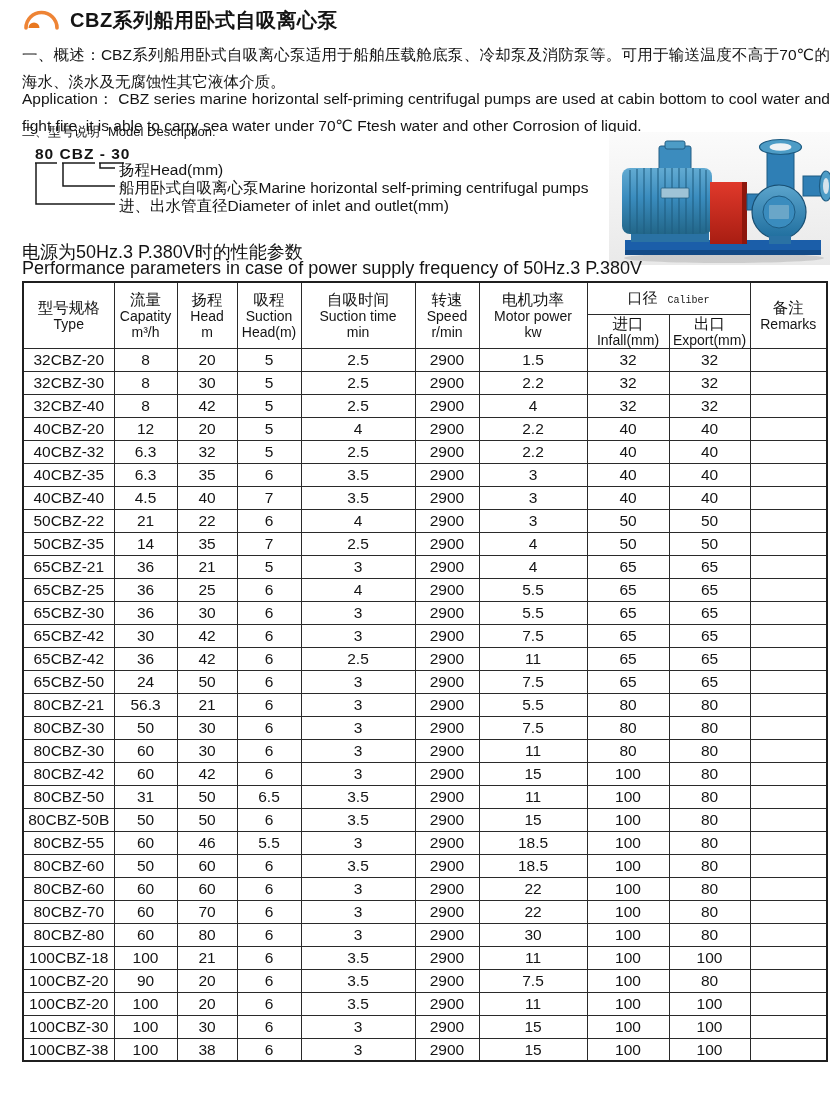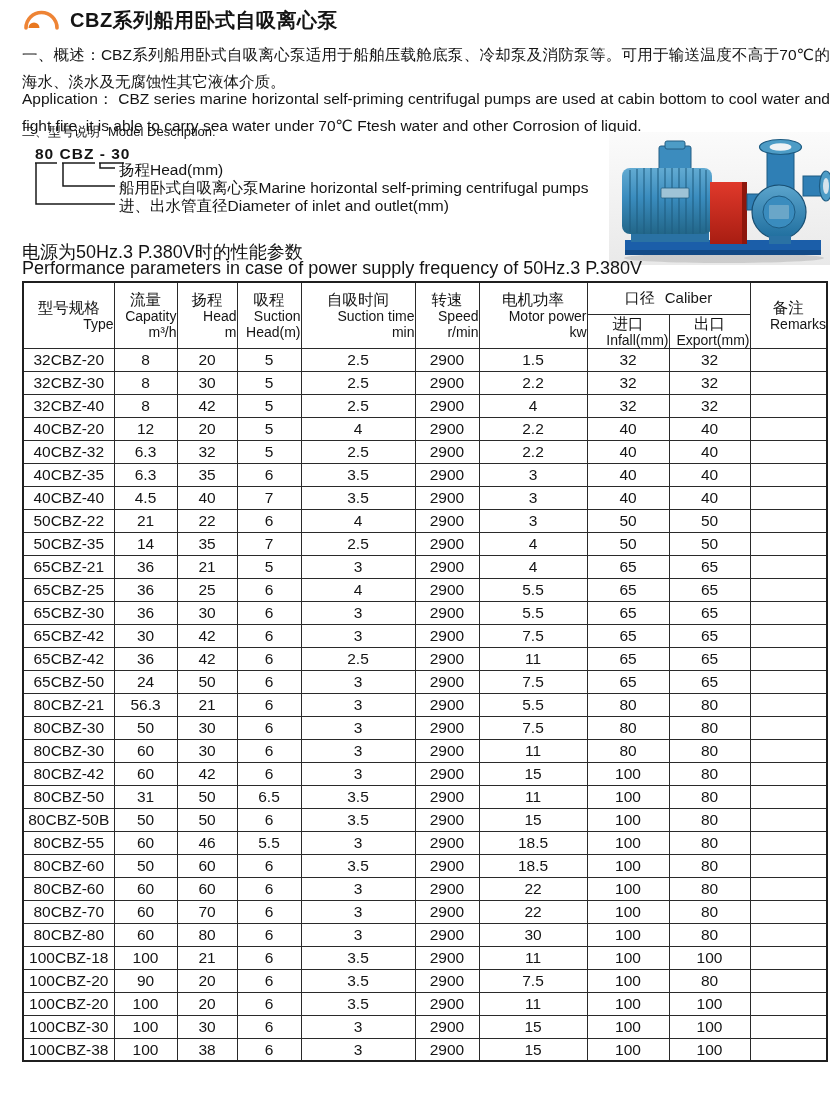--- a/index.html
+++ b/index.html
@@ -33,23 +33,23 @@
   .dlabel-2 { top:33px; }
   .dlabel-3 { top:51px; }
 
   .pump-photo { position:absolute; left:600px; top:132px; width:229px; height:133px; }
 
   table.spec { position:absolute; left:13px; top:281px; width:804px;
     border-collapse:collapse; table-layout:fixed; border:2px solid #1f1f1f; }
   table.spec th, table.spec td { border:1.5px solid #2a2a2a; text-align:center; vertical-align:middle; padding:0; overflow:hidden; }
   table.spec thead th { font-weight:normal; }
   .th-zh { display:block; font-size:15.5px; line-height:17px; }
-  .th-en { display:block; font-size:14px; line-height:16px;text-align:right; }
+  .th-en { display:block; font-size:14px; line-height:16px; }
   .caliber-head { font-size:15px; }
-  .caliber-head .en { font-size:15px; margin-left:10px; }
+  .caliber-head .en { font-size:10px; margin-left:10px;font-family:Liberation Mono, monospace; }
   thead tr.hrow1 { height:32px; }
   thead tr.hrow2 { height:31px; }
   table.spec td { height:23px; font-size:15.5px; line-height:1; }
 </style>
 </head>
 <body>
 
 <div class="page">
 
   <div class="doc-header">

